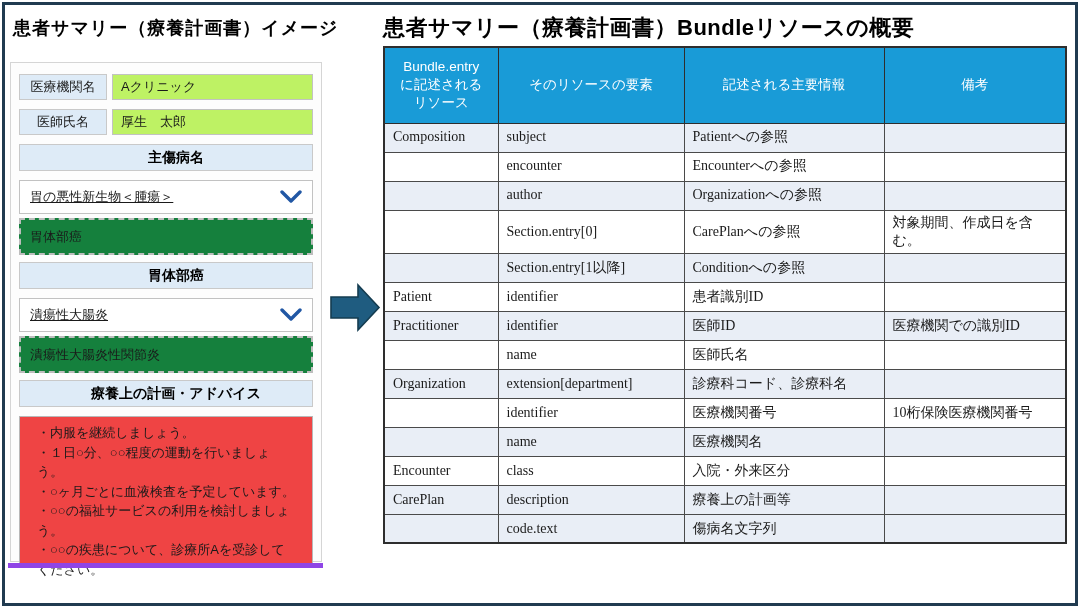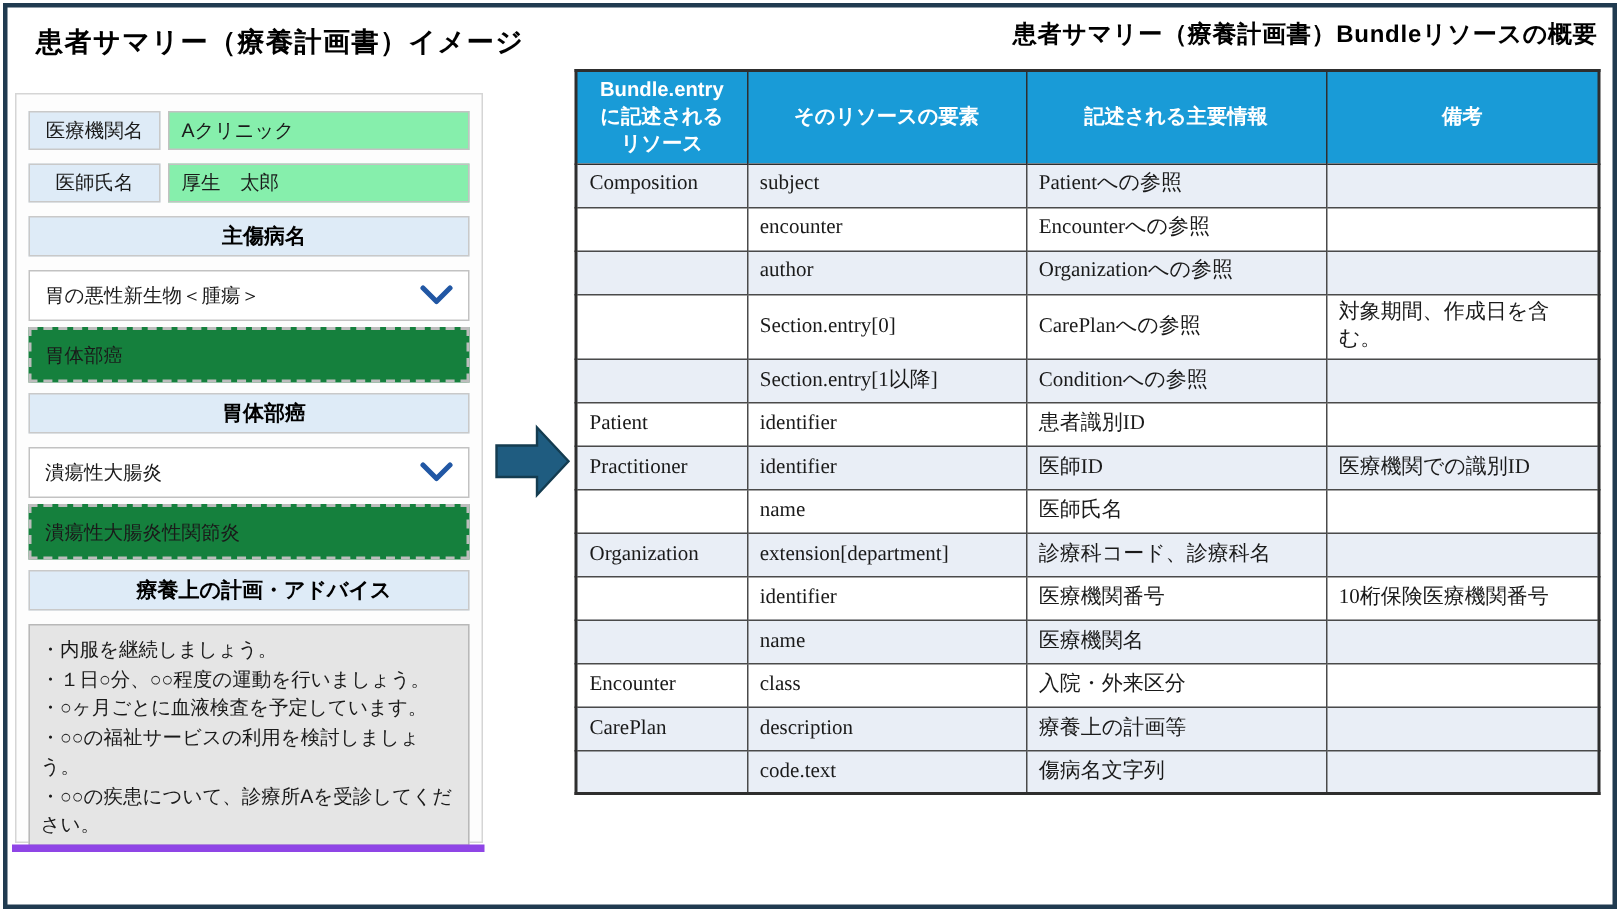--- a/index.html
+++ b/index.html
@@ -6,72 +6,72 @@
   html,body { width:1080px; height:608px; }
   body {
     position:relative; background:#ffffff; overflow:hidden;
     font-family:"Liberation Sans","DejaVu Sans",sans-serif; color:#1a1a1a;
   }
   .frame { position:absolute; inset:2px; border:3px solid #203b50; pointer-events:none; }
 
   
   .left-title {
     position:absolute; left:13px; top:16px;
-    font-size:18px; font-weight:bold; letter-spacing:1px; color:#000;margin-left:11px;
+    font-size:18px; font-weight:bold; letter-spacing:1px; color:#000;
   }
   .form {
     position:absolute; left:10px; top:62px; width:312px; height:500px;
     background:#fdfdfd; border:1px solid #d5d5d5; padding:11px 8px 8px 8px;
   }
   .field-row { display:flex; gap:5px; height:26px; margin-bottom:9px; }
   .flabel {
     width:88px; background:#deebf7; border:1px solid #c9c9c9;
     display:flex; align-items:center; justify-content:center; font-size:13px;
   }
   .fvalue {
-    flex:1; background:#86efac; border:1px solid #c2c2c2;
+    flex:1; background:#bef264; border:1px solid #c2c2c2;
     display:flex; align-items:center; padding:0 8px; font-size:13px;
   }
   .secbar {
     height:27px; background:#deebf7; border:1px solid #c9c9c9;
     display:flex; align-items:center; justify-content:center;
     font-weight:bold; font-size:14px; margin:3px 0 9px 0; color:#000;padding-left:20px;
   }
   .dropdown {
     height:34px; background:#fff; border:1px solid #c2c2c2;
     display:flex; align-items:center; justify-content:space-between;
-    padding:0 10px; font-size:13px; margin-bottom:4px;
+    padding:0 10px; font-size:13px; margin-bottom:4px;text-decoration:underline;
   }
   .chev { width:22px; height:14px; flex:0 0 auto; }
   .dashedbox {
     min-height:37px; background:#15803d; border:2px dashed #bdbdbd;
     display:flex; align-items:center; padding:0 9px; font-size:13px; margin-bottom:7px;
   }
   .advicebox {
-    height:148px; background:#e5e5e5; border:1px solid #b8b8b8;
-    padding:6px 7px; font-size:13px; line-height:1.5; white-space:pre-line;
+    height:148px; background:#ef4444; border:1px solid #b8b8b8;
+    padding:6px 17px; font-size:13px; line-height:1.5; white-space:pre-line;
   }
   .purple-line { position:absolute; left:8px; top:563px; width:315px; height:5px; background:#8f45e6; }
 
   
   .big-arrow { position:absolute; left:330px; top:282px; width:51px; height:51px; }
 
   
   .right-title {
-    position:absolute; left:383px; top:13px; width:682px; text-align:right;
-    font-size:16px; font-weight:bold; letter-spacing:0.5px; color:#000;
+    position:absolute; left:383px; top:13px; width:682px; text-align:left;
+    font-size:22px; font-weight:bold; letter-spacing:0.5px; color:#000;
   }
   table.bundle {
     position:absolute; left:383px; top:46px; width:682px;
     border-collapse:collapse; table-layout:fixed;
     border:2px solid #2e2e2e;
   }
   table.bundle th {
-    background:#199bd7; color:#ffffff; font-weight:bold; font-size:13.5px;
-    border:1px solid #2e2e2e; height:62px; text-align:center;
+    background:#199bd7; color:#ffffff; font-weight:normal; font-size:13.5px;
+    border:1px solid #2e2e2e; height:76px; text-align:center;
     white-space:pre-line; line-height:1.35; padding:2px 4px;
   }
   table.bundle td {
     border:1px solid #4a4a4a; font-size:14px; padding:3px 8px;
     height:29px; vertical-align:middle; background:#ffffff; line-height:1.3;font-family:Liberation Serif, serif;
   }
   table.bundle tr.shaded td { background:#e9eef6; }
   td.c-res  { white-space:pre-line; }
   td.c-elem { word-break:break-all; }
 </style>

